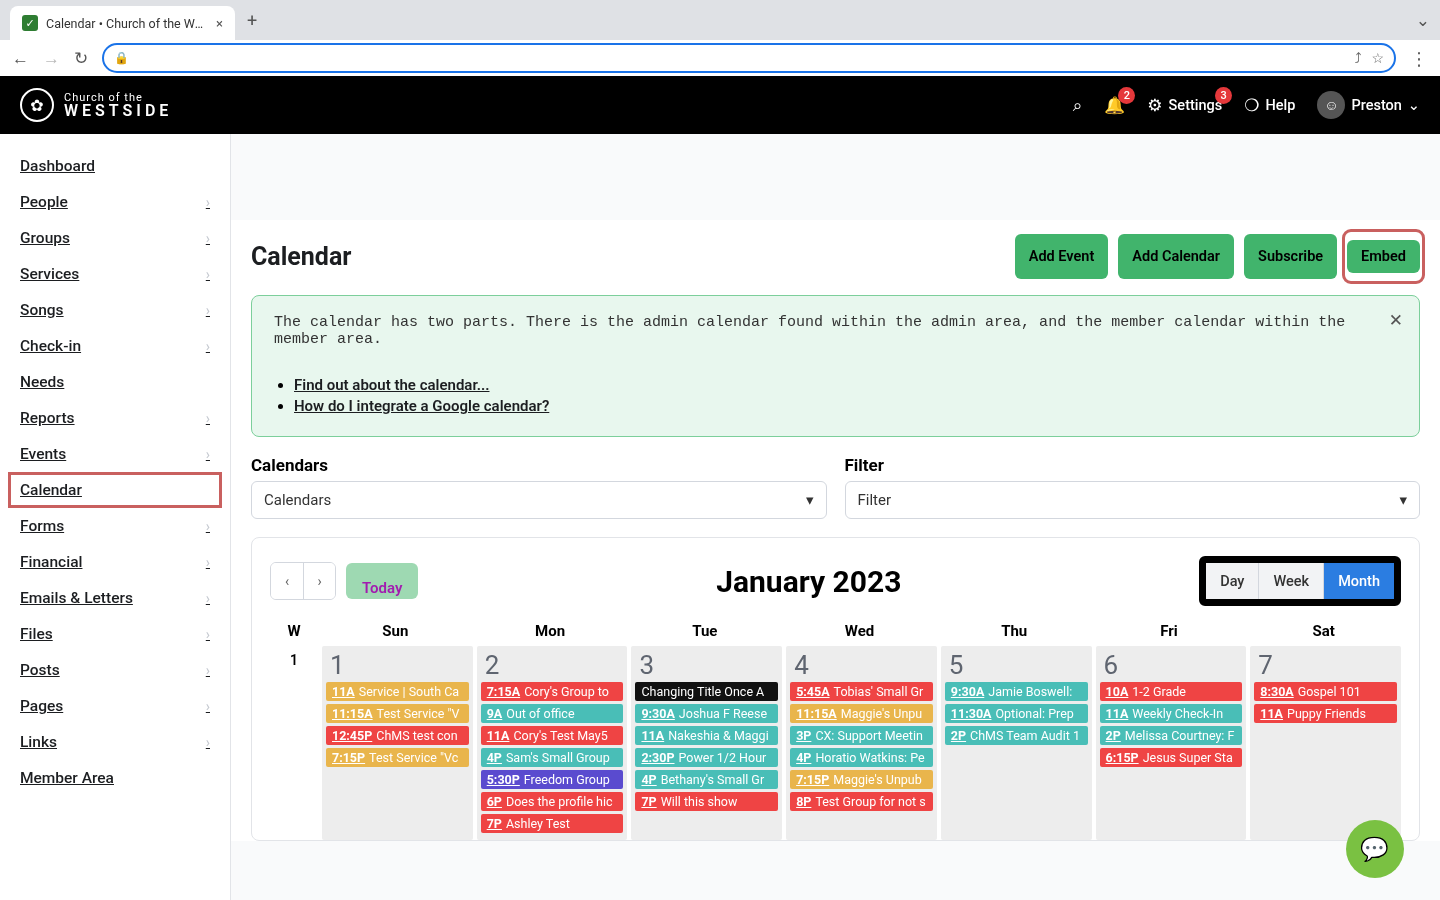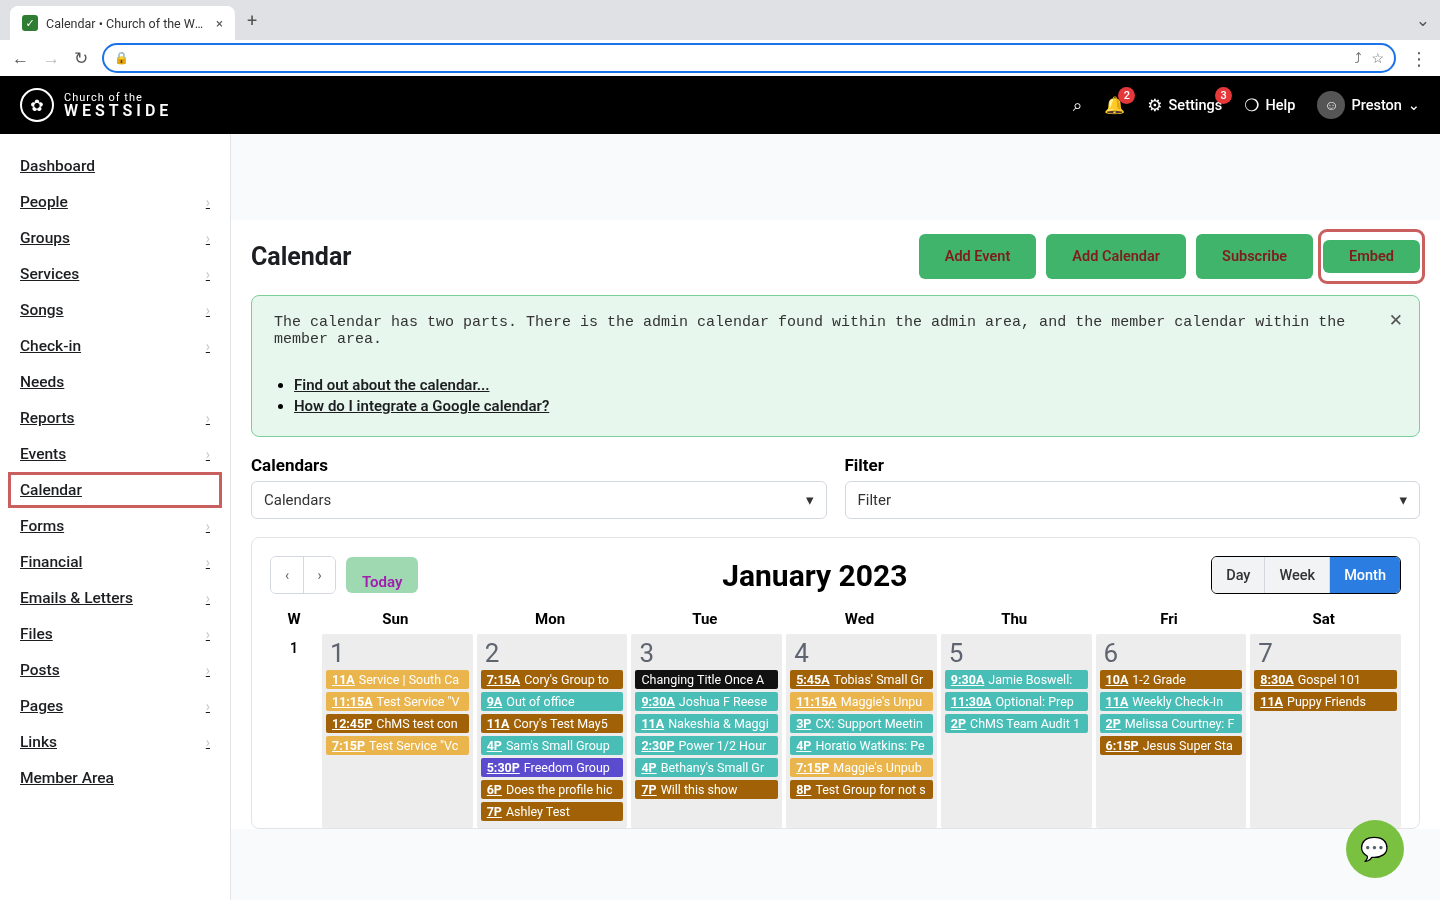--- a/index.html
+++ b/index.html
@@ -39,22 +39,22 @@
   .side-item     { display:flex;align-items:center;justify-content:space-between;
                    padding:9px 20px; font-size:15.5px; color:#1c1e21; font-weight:500;text-decoration:underline; }
   .side-item .chev{ color:#c6cad1; font-size:14px; }
   .side-item.active{ outline:3px solid #c9605f; outline-offset:-3px; margin:0 8px; padding:9px 12px; }
   .main          { flex:1; background:#f9fafb; overflow-y:auto; padding:0 0 30px 0; }
   .main-inner    { background:#fff; margin-top:86px; padding:0 20px 0 20px; }
   
   .page-head     { display:flex; align-items:center; padding:14px 0 16px 0; }
   .page-title    { font-size:25px; font-weight:700; color:#1c1e21; }
   .head-actions  { margin-left:auto; display:flex; gap:10px; }
-  .btn-green     { background:#41b46c; color:#7f1d1d; font-weight:600; font-size:14.5px;
-                   padding:8px 26px; border-radius:6px; border:none; }
+  .btn-green     { background:#41b46c; color:#000000; font-weight:600; font-size:14.5px;
+                   padding:8px 14px; border-radius:6px; border:none; }
   .btn-highlight { outline:3px solid #c9605f; outline-offset:2px; padding:6px 0; border-radius:4px;}
   
   .info-panel    { border:1.5px solid #7ccf9b; background:#e8f7ee; border-radius:8px; padding:18px 22px; position:relative; }
   .info-close    { position:absolute; top:14px; right:16px; color:#555; font-size:17px; }
   .info-title    { font-size:19px; font-weight:700; color:#1c1e21; margin-bottom:8px; }
   .info-text     { font-size:15px; color:#333; margin-bottom:8px;font-family:Liberation Mono, monospace; }
   .info-panel ul { margin-left:20px;margin-top:28px; }
   .info-panel li { font-size:15px; margin:3px 0; }
   .info-panel a  { color:#1c1e21; font-weight:600; text-decoration:underline; }
   
@@ -65,35 +65,35 @@
                    align-items:center; padding:0 12px; font-size:15px; color:#333; justify-content:space-between; }
   
   .cal-card      { border:1px solid #e2e4e8; border-radius:8px; margin-top:18px; padding:18px 18px 0 18px; }
   .cal-ctrl      { display:flex; align-items:center; }
   .nav-group     { display:flex; border:1px solid #d3d7de; border-radius:6px; overflow:hidden; }
   .nav-group button{ background:#fff;border:none;width:32px;height:36px;font-size:14px;color:#666; }
   .nav-group button + button{ border-left:1px solid #d3d7de; }
   .today-btn     { background:#9ed9b2; color:#a21caf; border:none; border-radius:6px; height:36px;
                    padding:16px 16px; font-weight:600; font-size:15px; margin-left:10px; }
   .cal-title     { flex:1; text-align:center; font-size:30px; font-weight:700; }
-  .view-toggle   { display:flex; border:1px solid #000000; border-radius:6px; overflow:hidden; }
+  .view-toggle   { display:flex; border:7px solid #000000; border-radius:6px; overflow:hidden; }
   .view-toggle button{background:#f2f3f5;border:none;height:36px;padding:0 14px;font-size:14.5px;font-weight:500;color:#333; }
   .view-toggle button + button{ border-left:1px solid #d3d7de; }
   .view-toggle .on{ background:#2b7de1; color:#fff; }
   
   .cal-grid      { margin-top:16px; }
   .dow-row       { display:grid; grid-template-columns:48px repeat(7,1fr); font-size:15px; font-weight:700; text-align:center; padding-bottom:6px;}
   .week-row      { display:grid; grid-template-columns:48px repeat(7,1fr); gap:4px; }
   .wknum         { text-align:center; font-weight:600; font-size:14px; padding-top:6px; }
   .day-cell      { background:#ededed; border-radius:2px; min-height:180px; padding:4px; overflow:hidden;}
   .day-num       { font-size:26px; color:#5f6570; font-weight:400; padding:0 4px 2px 4px; }
   .ev            { font-size:12.5px; color:#fff; border-radius:2px; padding:2px 6px; margin-bottom:3px;
                    white-space:nowrap; overflow:hidden; text-overflow:ellipsis; }
   .ev b          { font-weight:700; margin-right:4px;text-decoration:underline; }
-  .c-yel { background:#e9b54c; } .c-red { background:#a16207; } .c-teal{ background:#49beb7; }
+  .c-yel { background:#e9b54c; } .c-red { background:#ef4444; } .c-teal{ background:#49beb7; }
   .c-blk { background:#111; }    .c-pur { background:#5a4bcf; }
   
   .chat-fab { position:fixed; bottom:22px; right:36px; width:58px;height:58px;border-radius:50%;
               background:#7ac142; display:flex;align-items:center;justify-content:center;color:#000;font-size:23px; }
 </style>
 </head>
 <body>
 
 <div class="browser-top">
   <div class="tab">

